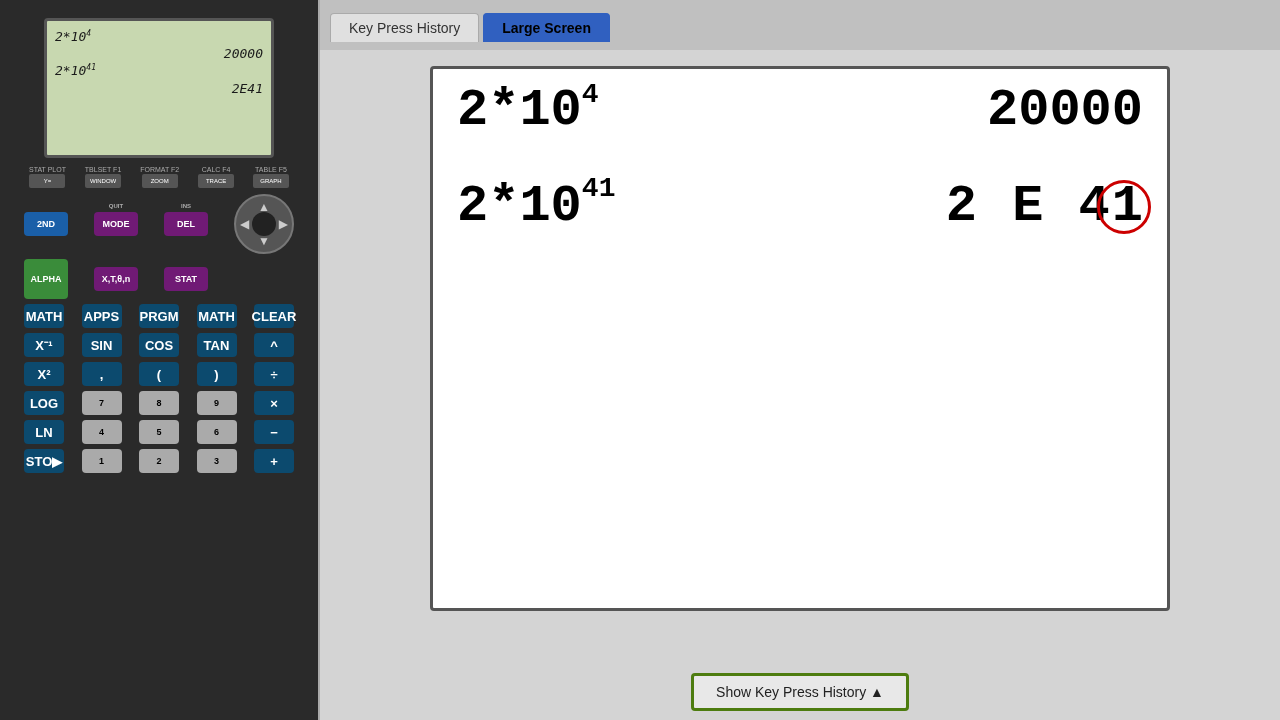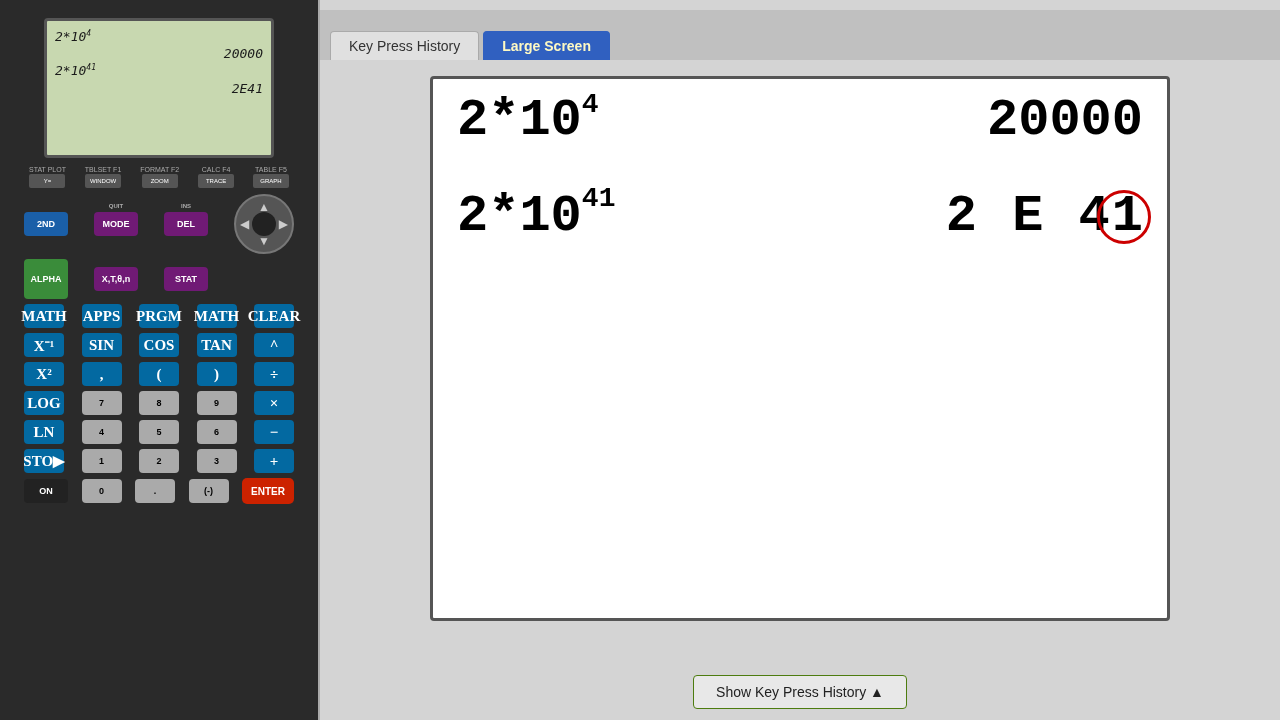--- a/index.html
+++ b/index.html
@@ -116,21 +116,21 @@
       display: flex;
       align-items: center;
       justify-content: center;
       flex-direction: column;
       position: relative;
     }
 
     .btn-blue { background: #1a5fa8; width: 44px; height: 24px; font-size: 9px; }
     .btn-green { background: #3a8c3a; width: 44px; height: 40px; font-size: 9px; }
     .btn-gray { background: #701a75; width: 44px; height: 24px; font-size: 9px; }
-    .btn-dark { background: #0369a1; width: 40px; height: 24px; font-size: 15px; font-family: Liberation Serif, serif; }
+    .btn-dark { background: #0c4a6e; width: 40px; height: 24px; font-size: 13px; }
     .btn-light { background: #aaa; color: #000; width: 40px; height: 24px; font-size: 9px; }
     .nav-arrows {
       position: relative;
       width: 60px;
       height: 60px;
       display: flex;
       align-items: center;
       justify-content: center;
     }
     .nav-outer {
@@ -181,42 +181,41 @@
       display: flex;
       flex-direction: column;
       background: #d4d4d4;
     }
 
     
     #tab-bar {
       display: flex;
       flex-direction: row;
       align-items: flex-end;
-      padding: 6px 10px 0 10px;
+      padding: 6px 10px 8px 10px;
       gap: 4px;
       background: #c0c0c0;
       height: 50px;
-      margin-top: 10px;
     }
 
     .tab {
       padding: 6px 18px;
       border-radius: 4px 4px 0 0;
       font-size: 14px;
       cursor: pointer;
       border: 1px solid #aaa;
       border-bottom: none;
     }
     .tab-inactive {
       background: #e0e0e0;
       color: #333;
     }
     .tab-active {
       background: #3060c0;
-      color: #fef9c3;
+      color: #000000;
       border-color: #3060c0;
       font-weight: bold;
     }
 
     
     #large-screen-container {
       flex: 1;
       display: flex;
       flex-direction: column;
       align-items: center;
@@ -303,21 +302,21 @@
     #bottom-bar {
       height: 56px;
       display: flex;
       align-items: center;
       justify-content: center;
       background: #d4d4d4;
     }
 
     #show-history-btn {
       background: #e8e8e8;
-      border: 1px solid #4d7c0f;
+      border: 3px solid #4d7c0f;
       border-radius: 4px;
       padding: 8px 22px;
       font-size: 14px;
       cursor: pointer;
       color: #222;
     }
   </style>
 </head>
 <body>
 
@@ -434,27 +433,20 @@
     </div>
 
     <div class="btn-row">
       <button class="calc-btn btn-dark">STO▶</button>
       <button class="calc-btn btn-light">1</button>
       <button class="calc-btn btn-light">2</button>
       <button class="calc-btn btn-light">3</button>
       <button class="calc-btn btn-dark">+</button>
     </div>
 
-    <div class="btn-row">
-      <button class="calc-btn btn-on">ON</button>
-      <button class="calc-btn btn-light">0</button>
-      <button class="calc-btn btn-light">.</button>
-      <button class="calc-btn btn-light">(-)</button>
-      <button class="btn-red">ENTER</button>
-    </div>
   </div>
 </div>
 
 <div id="main-panel">
 
   <div id="tab-bar">
     <div class="tab tab-inactive">Key Press History</div>
     <div class="tab tab-active">Large Screen</div>
   </div>
 

